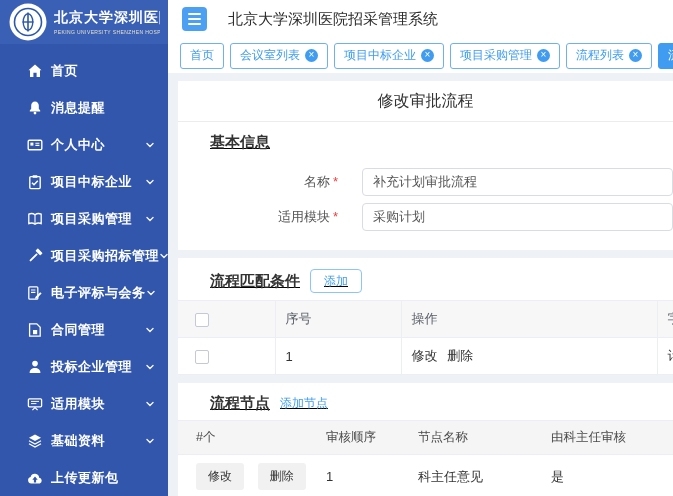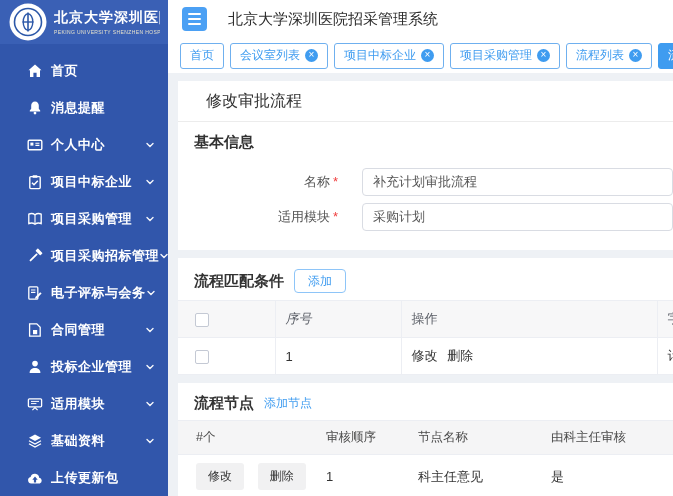--- a/index.html
+++ b/index.html
@@ -28,43 +28,43 @@
 
   .tabbar { height:35px; flex:0 0 35px; background:#fff; display:flex; align-items:center; padding-left:12px; gap:6px; }
   .tab { height:26px; display:inline-flex; align-items:center; gap:5px; padding:0 9px; border:1px solid #6fb0ef; border-radius:3px; background:#fff; color:#3f9cf0; font-size:12px; white-space:nowrap; cursor:pointer; }
   .tab.active { background:#3f9cf0; border-color:#3f9cf0; color:#fff; }
   .tab-close { width:13px; height:13px; border-radius:50%; background:#3f9cf0; position:relative; flex:0 0 13px; cursor:pointer; }
   .tab-close::before { content:"×"; position:absolute; left:0; top:0; width:13px; height:13px; line-height:12px; text-align:center; color:#fff; font-size:10px; }
 
   .content { flex:1; background:#eef1f5; padding:8px 0 0 10px; overflow:hidden; }
   .card { background:#fff; width:100%; height:100%; display:flex; flex-direction:column; }
 
-  .page-title-row { padding:10px 28px 9px; font-size:16px; color:#333; border-bottom:1px solid #ececec; }
-  .sec-head-row { display:flex; align-items:center; gap:10px; padding:11px 16px 7px; }
+  .page-title-row { padding:10px 28px 9px; font-size:16px; color:#333; border-bottom:1px solid #ececec;text-align:center; }
+  .sec-head-row { display:flex; align-items:center; gap:10px; padding:11px 32px 7px;text-decoration:underline; }
   .sec-title { font-size:15px; font-weight:700; color:#333; }
 
   .form { padding:2px 0 12px; }
   .form-row { display:flex; align-items:center; margin:7px 0;border-radius:13px; }
   .form-label { width:160px; flex:0 0 160px; text-align:right; font-size:13px; color:#555; }
   .req { color:#f03e3e; margin-left:3px; }
   .form-input { flex:1; margin-left:24px; height:28px; border:1px solid #d9dce3; border-radius:4px; padding:0 10px; font-size:13px; color:#555; outline:none; min-width:0; font-family:inherit; }
 
   .strip { height:8px; background:#eef1f5; flex:0 0 8px; }
 
   .add-btn { border:1px solid #8ec5f8; color:#3f9cf0; background:#fff; border-radius:4px; font-size:12px; padding:5px 13px; line-height:1; cursor:pointer; font-family:inherit; }
   .add-link { color:#3f9cf0; font-size:12px; text-decoration:none; cursor:pointer; }
 
   table { border-collapse:collapse; width:100%; table-layout:fixed; }
   .t1 { border-top:1px solid #eceef3; }
   .t1 th, .t1 td { border-bottom:1px solid #eceef3; border-right:1px solid #eceef3; text-align:left; font-size:13px; padding:9px 10px; height:35px; }
   .t1 th:last-child, .t1 td:last-child { border-right:none; }
   .t1 th { background:#f7f7f8; color:#5a5e66; font-weight:400; }
   .t1 td { color:#333; }
   .t1 .c-check { width:97px; padding-left:17px; }
-  .t1 .c-seq { width:126px;font-style:italic; }
+  .t1 .c-seq { width:126px; }
   .t1 .c-act { width:256px; }
   .checkbox { display:inline-block; width:14px; height:14px; border:1px solid #c4c9d4; border-radius:2px; background:#fff; vertical-align:middle; cursor:pointer; }
   .act-link { color:#333; cursor:pointer; margin-right:6px; }
 
   .t2 { border-top:1px solid #eceef3; }
   .t2 th, .t2 td { border-bottom:1px solid #eceef3; text-align:left; font-size:13px; padding:8px 10px 8px 18px; }
   .t2 th { background:#f5f5f6; color:#4a4a4a; font-weight:500; font-size:12.5px; height:30px; }
   .t2 td { color:#333; height:34px; }
   .t2 .c1 { width:130px; }
   .t2 .c2 { width:92px; }

